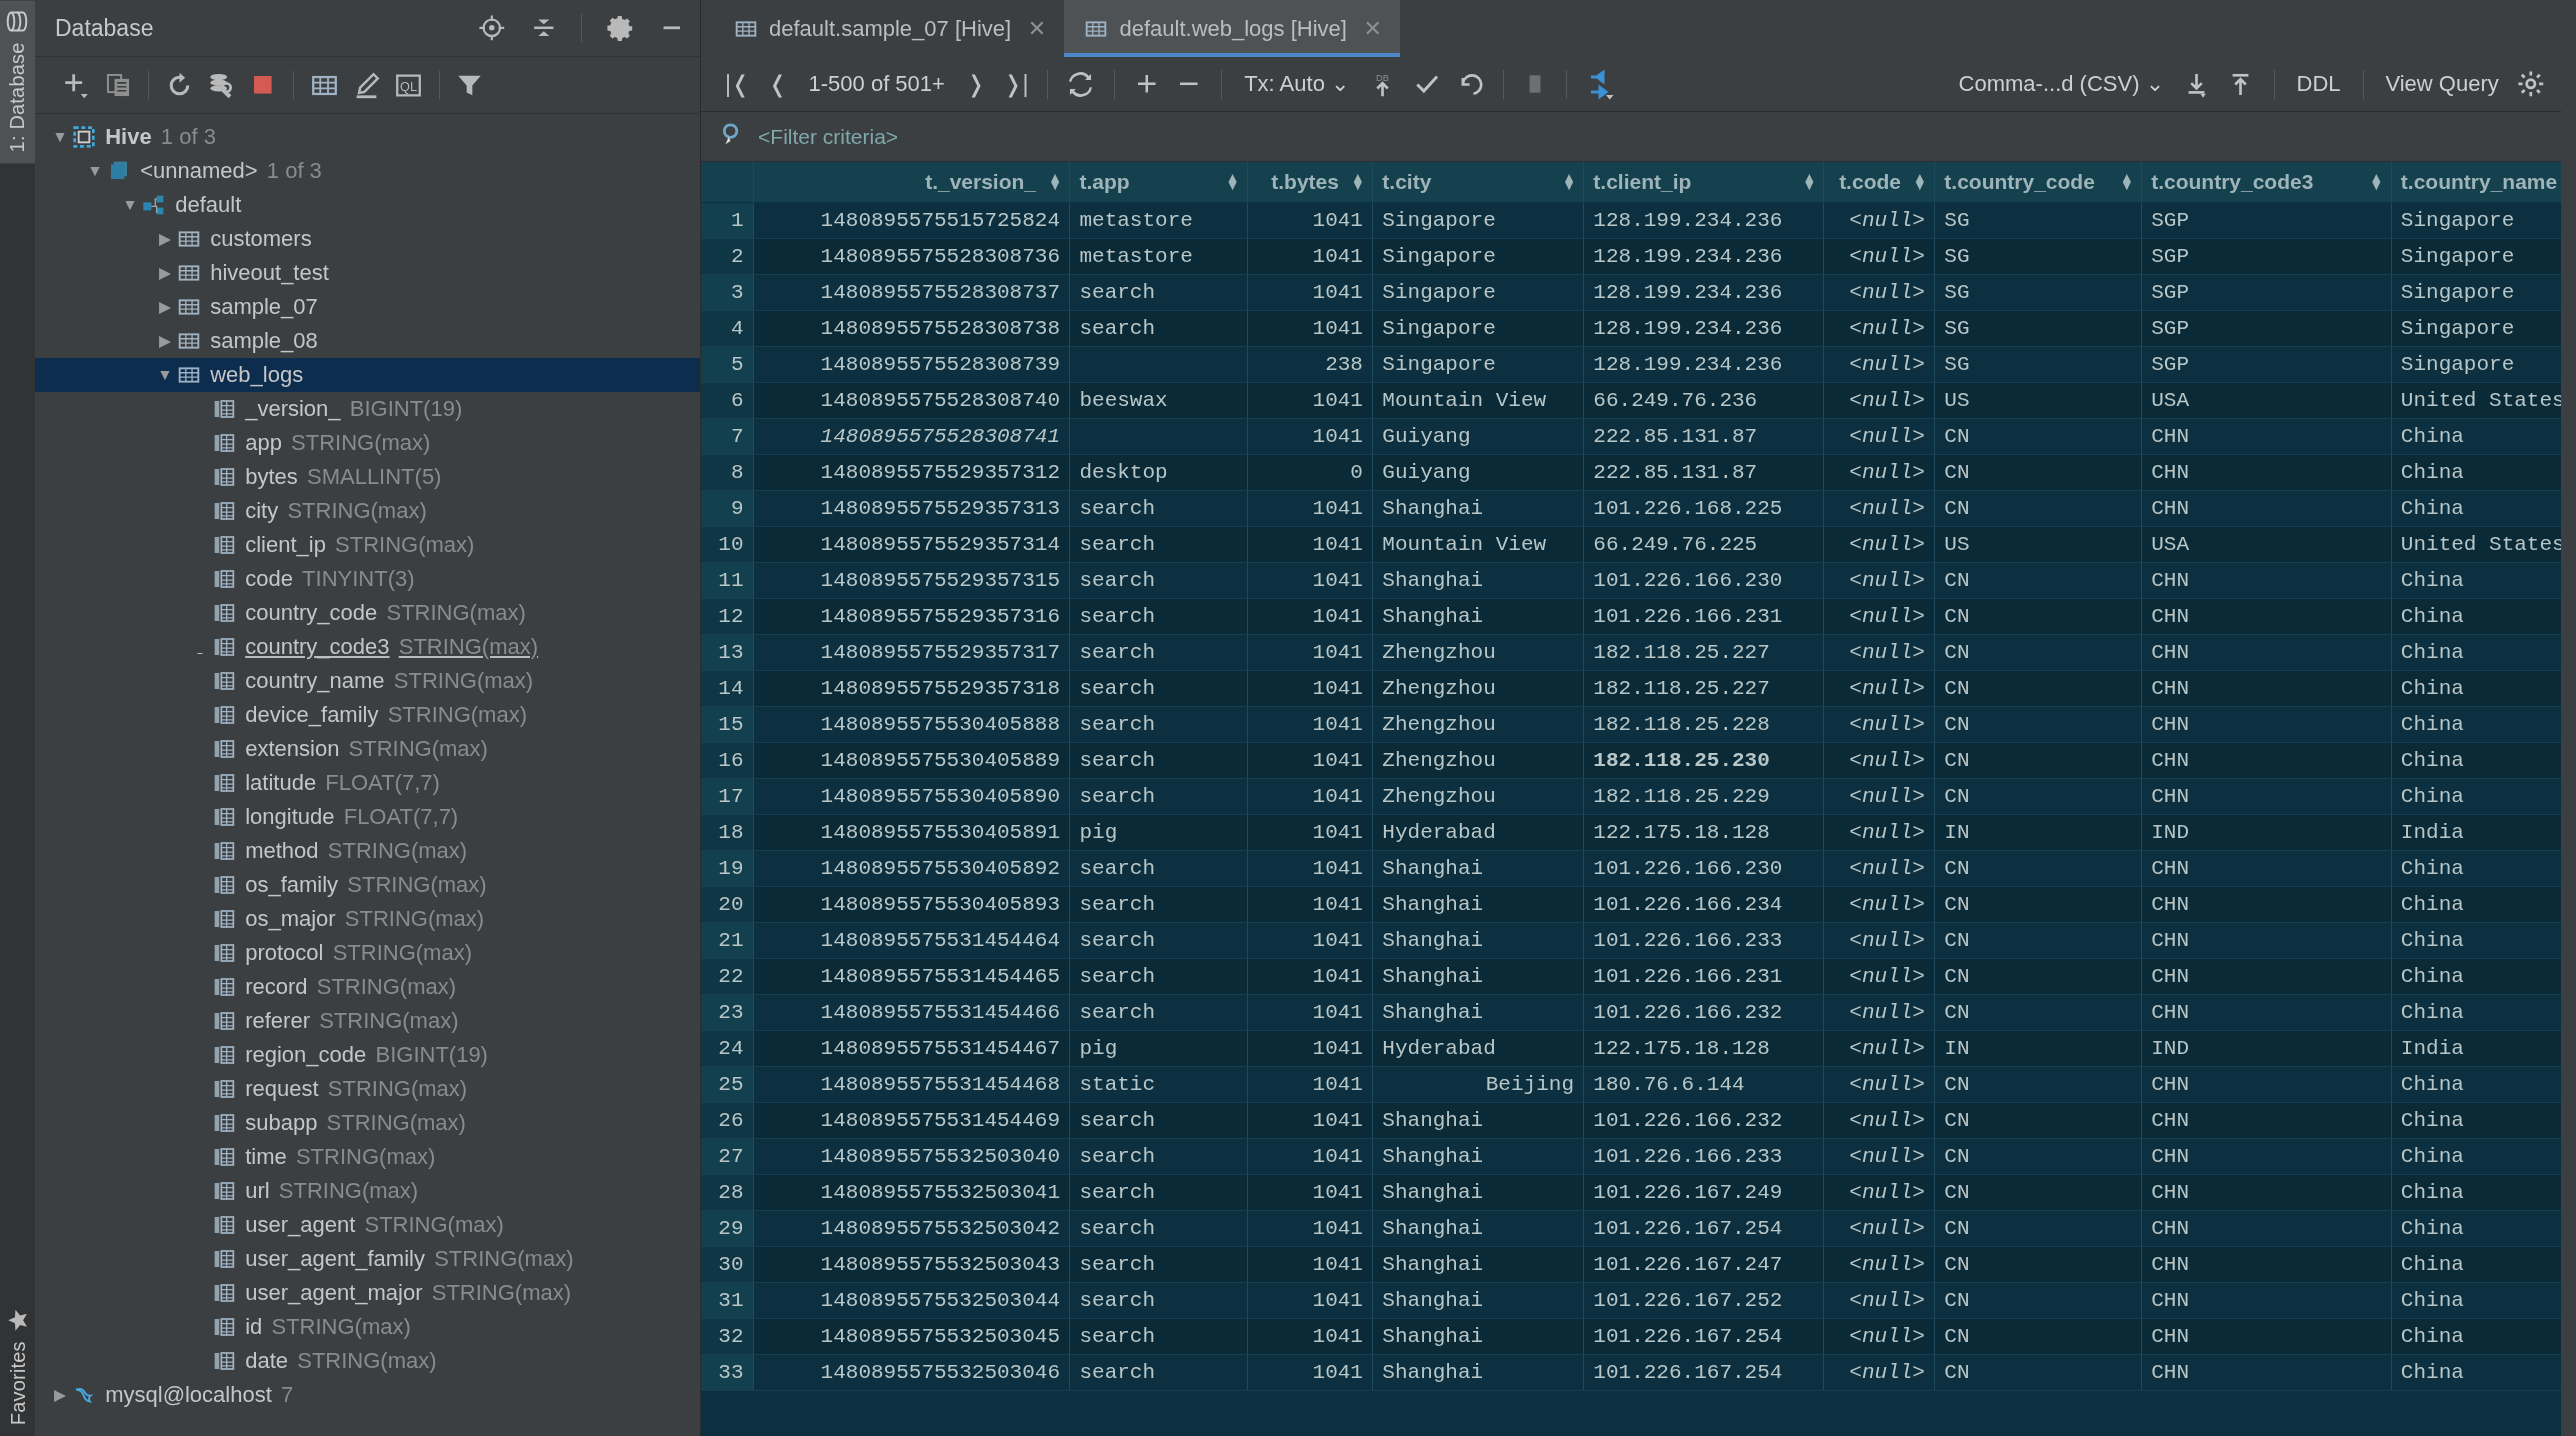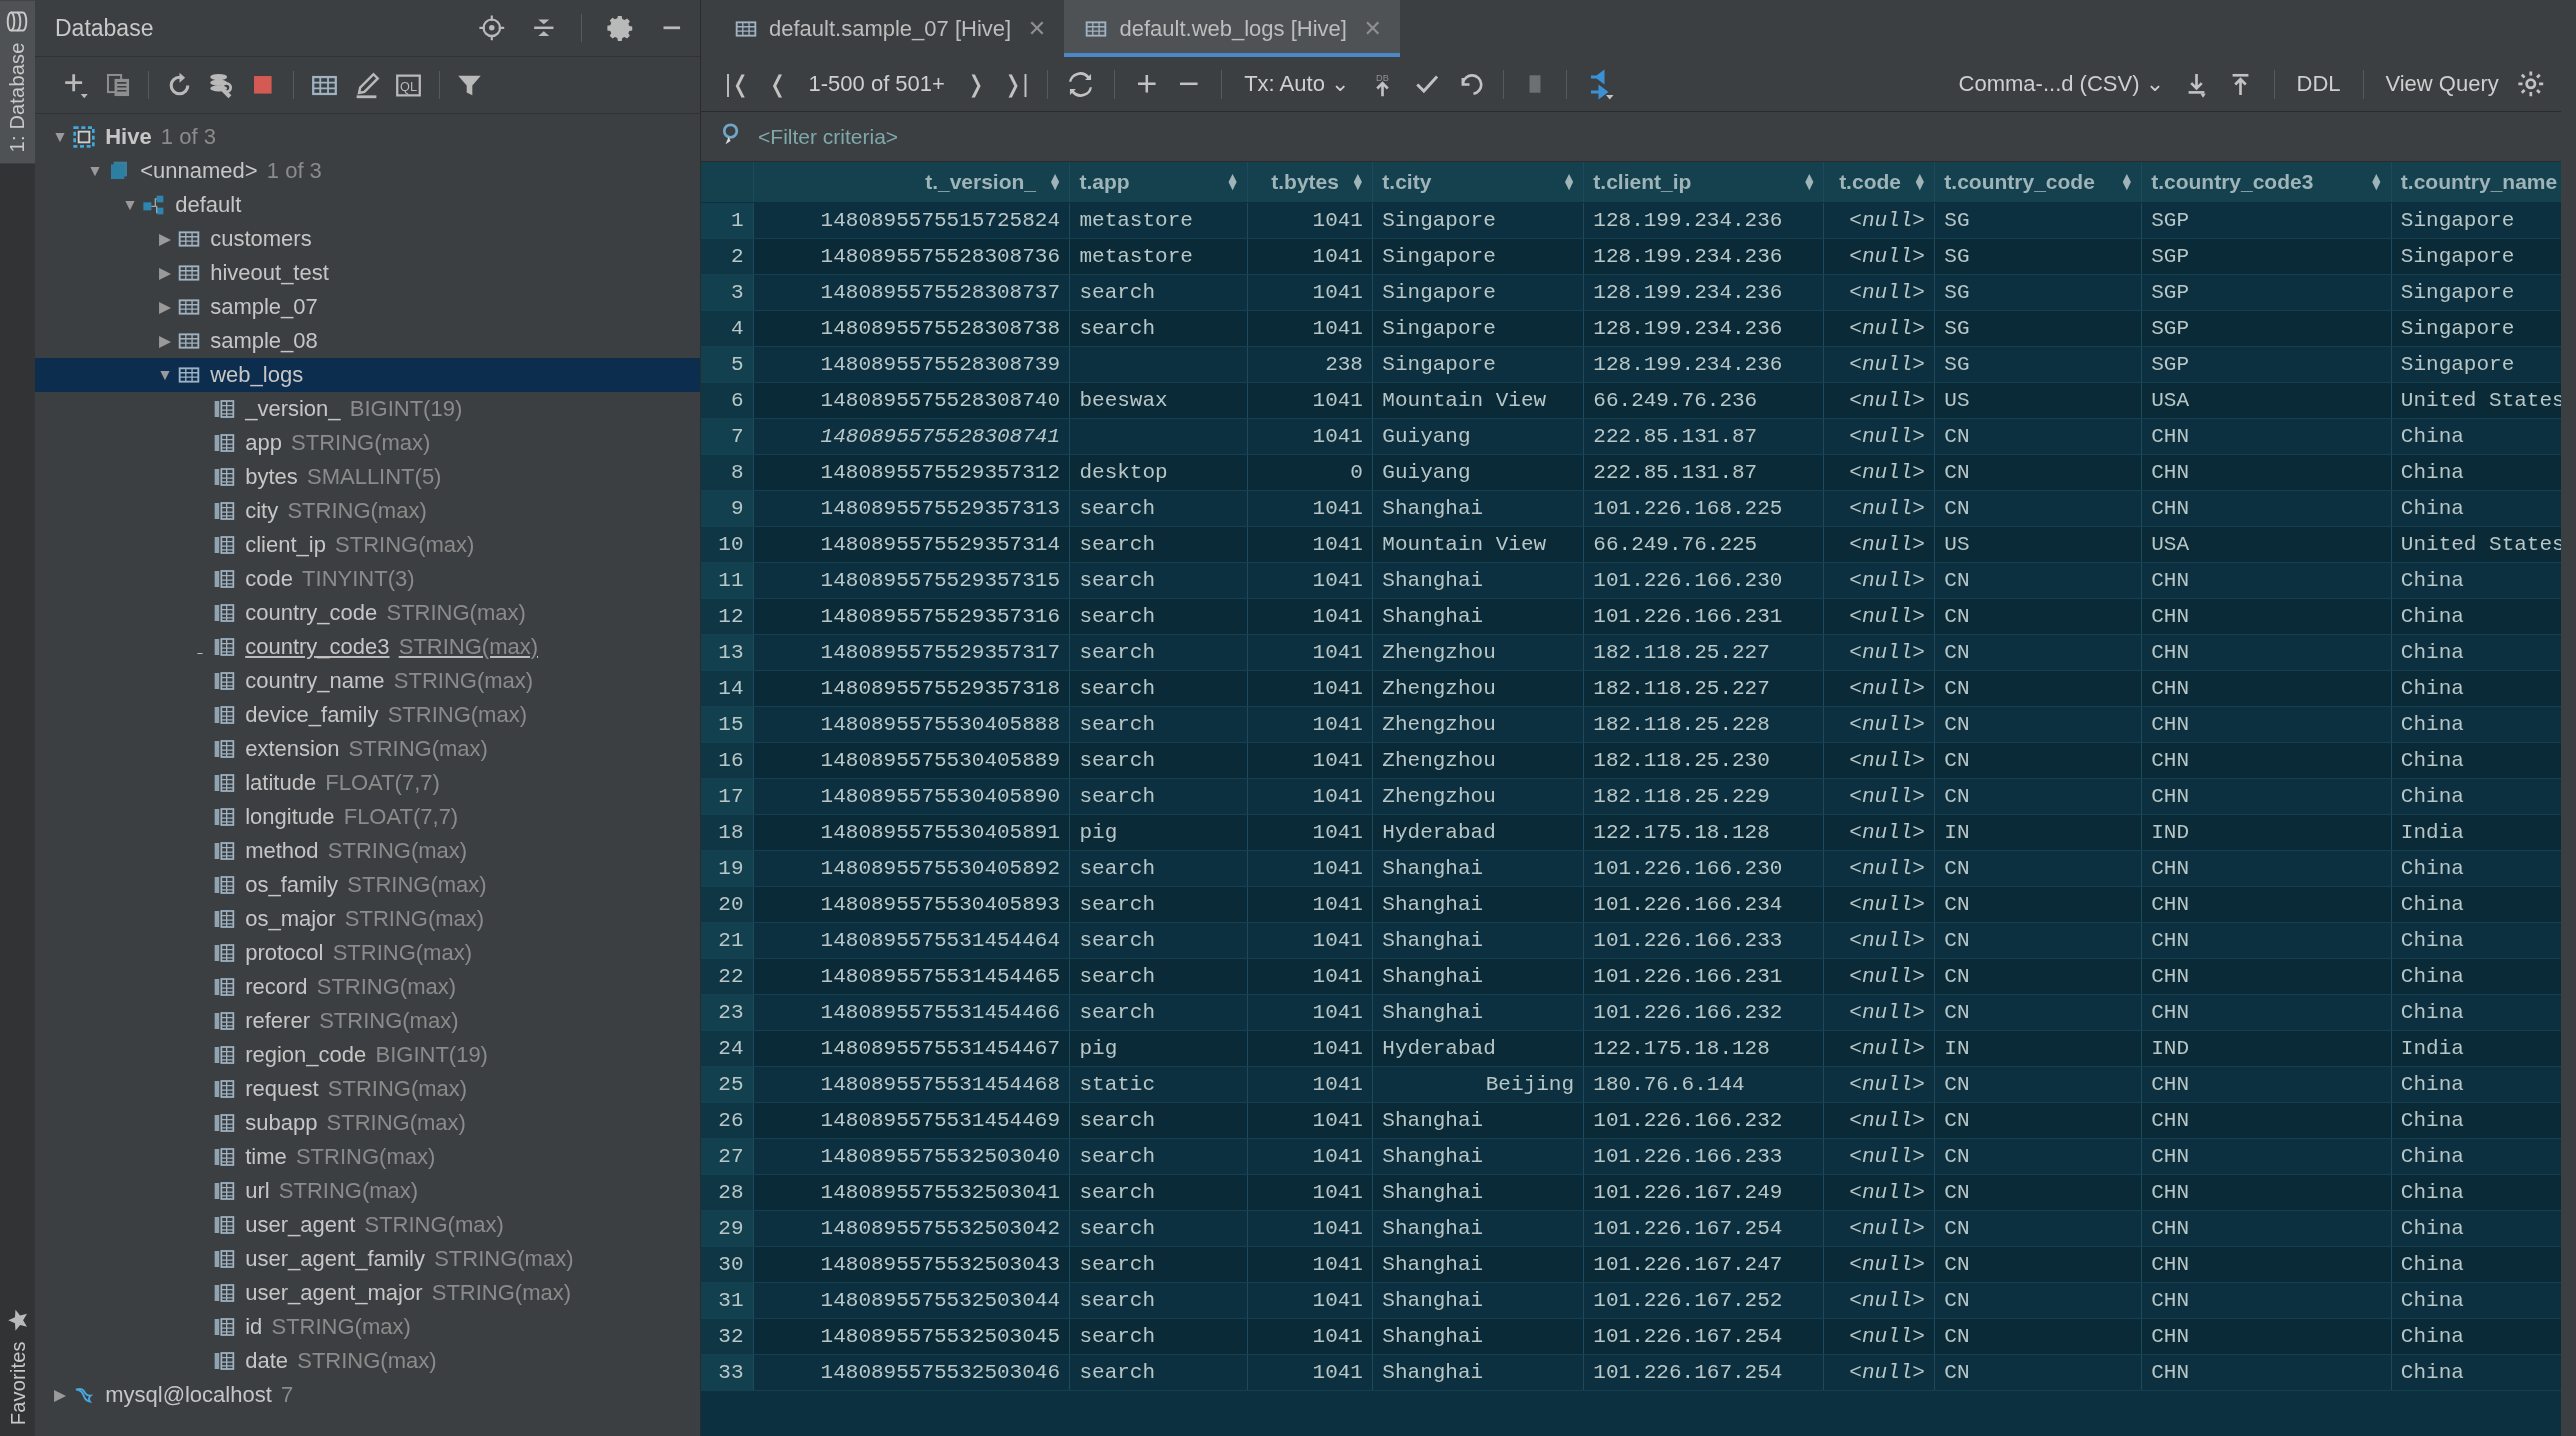--- a/index.html
+++ b/index.html
@@ -1004,21 +1004,21 @@
               <td style="width: 198px;">CN</td>
               <td style="width: 239px;">CHN</td>
               <td style="width: 230px;">China</td>
             </tr>
             <tr class="alt">
               <td class="rn">16</td>
               <td class="num" style="width: 303px;">1480895575530405889</td>
               <td style="width: 170px;">search</td>
               <td class="num" style="width: 120px;">1041</td>
               <td style="width: 202px;">Zhengzhou</td>
-              <td style="width: 230px;">182.118.25.230</td>
+              <td style="width: 230px; font-weight: bold;">182.118.25.230</td>
               <td class="nullc" style="width: 106px;">&lt;null&gt;</td>
               <td style="width: 198px;">CN</td>
               <td style="width: 239px;">CHN</td>
               <td style="width: 230px;">China</td>
             </tr>
             <tr class="">
               <td class="rn">17</td>
               <td class="num" style="width: 303px;">1480895575530405890</td>
               <td style="width: 170px;">search</td>
               <td class="num" style="width: 120px;">1041</td>

